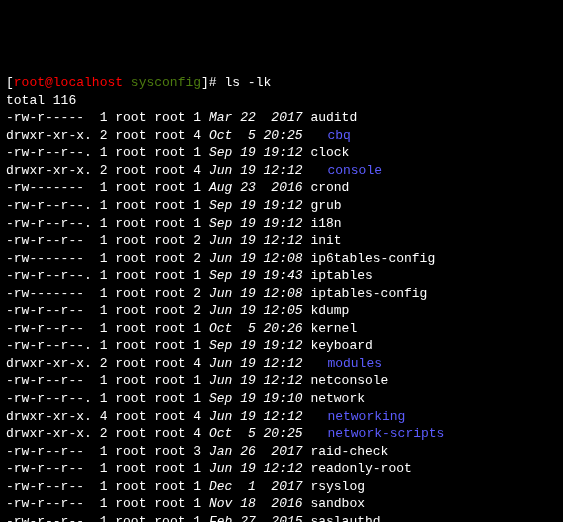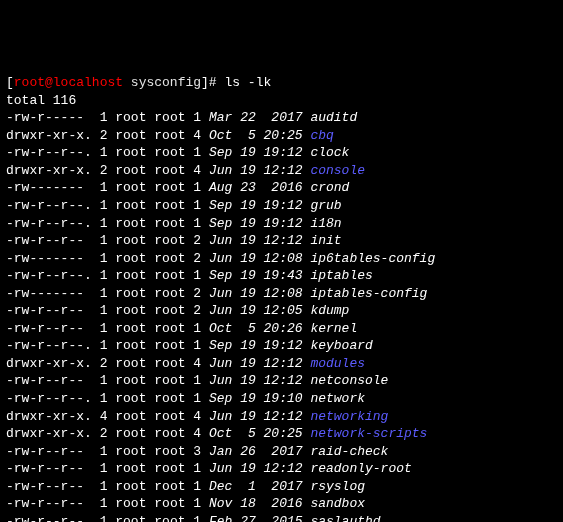--- a/index.html
+++ b/index.html
@@ -7,30 +7,30 @@
       background: #000;
       color: #fff;
       font-family: "Courier New", monospace;
       font-size: 13px;
       line-height: 1.35;
       padding: 4px 6px;
       white-space: pre;
       width: 563px;
     }
     .prompt-user { color: #f00; text-align: right; }
-    .prompt-rest { color: #e5e5e5; }
+    .prompt-rest { color: #4d7c0f; }
     .cmd { color: #fff; margin-top: 9px; }
     .perm { color: #fff; }
     .links { color: #fff; }
     .own { color: #fff; }
     .grp { color: #fff; }
     .size { color: #fff; }
     .date { color: #fff; font-style: italic; }
-    .fname { color: #fff; font-style: italic; }
-    .fname.dir { color: #5c5cff; }
+    .fname { color: #fff; }
+    .fname.dir { color: #5c5cff; margin-left: 17px; }
     .row { display: block; }
   </style>
 </head>
 <body>
 
 
 
 <div id="terminal"><span class="row">[<span class="prompt-user">root@localhost</span><span class="prompt-rest"> sysconfig</span>]<span># </span><span class="cmd">ls -lk</span></span><span class="row">total 116</span><span class="row"><span class="perm">-rw-r----- </span> <span class="links">1</span> <span class="own">root</span> <span class="grp">root</span> <span class="size">1</span> <span class="date">Mar 22  2017</span> <span class="fname">auditd</span></span><span class="row"><span class="perm">drwxr-xr-x.</span> <span class="links">2</span> <span class="own">root</span> <span class="grp">root</span> <span class="size">4</span> <span class="date">Oct  5 20:25</span> <span class="fname dir">cbq</span></span><span class="row"><span class="perm">-rw-r--r--.</span> <span class="links">1</span> <span class="own">root</span> <span class="grp">root</span> <span class="size">1</span> <span class="date">Sep 19 19:12</span> <span class="fname">clock</span></span><span class="row"><span class="perm">drwxr-xr-x.</span> <span class="links">2</span> <span class="own">root</span> <span class="grp">root</span> <span class="size">4</span> <span class="date">Jun 19 12:12</span> <span class="fname dir">console</span></span><span class="row"><span class="perm">-rw------- </span> <span class="links">1</span> <span class="own">root</span> <span class="grp">root</span> <span class="size">1</span> <span class="date">Aug 23  2016</span> <span class="fname">crond</span></span><span class="row"><span class="perm">-rw-r--r--.</span> <span class="links">1</span> <span class="own">root</span> <span class="grp">root</span> <span class="size">1</span> <span class="date">Sep 19 19:12</span> <span class="fname">grub</span></span><span class="row"><span class="perm">-rw-r--r--.</span> <span class="links">1</span> <span class="own">root</span> <span class="grp">root</span> <span class="size">1</span> <span class="date">Sep 19 19:12</span> <span class="fname">i18n</span></span><span class="row"><span class="perm">-rw-r--r-- </span> <span class="links">1</span> <span class="own">root</span> <span class="grp">root</span> <span class="size">2</span> <span class="date">Jun 19 12:12</span> <span class="fname">init</span></span><span class="row"><span class="perm">-rw------- </span> <span class="links">1</span> <span class="own">root</span> <span class="grp">root</span> <span class="size">2</span> <span class="date">Jun 19 12:08</span> <span class="fname">ip6tables-config</span></span><span class="row"><span class="perm">-rw-r--r--.</span> <span class="links">1</span> <span class="own">root</span> <span class="grp">root</span> <span class="size">1</span> <span class="date">Sep 19 19:43</span> <span class="fname">iptables</span></span><span class="row"><span class="perm">-rw------- </span> <span class="links">1</span> <span class="own">root</span> <span class="grp">root</span> <span class="size">2</span> <span class="date">Jun 19 12:08</span> <span class="fname">iptables-config</span></span><span class="row"><span class="perm">-rw-r--r-- </span> <span class="links">1</span> <span class="own">root</span> <span class="grp">root</span> <span class="size">2</span> <span class="date">Jun 19 12:05</span> <span class="fname">kdump</span></span><span class="row"><span class="perm">-rw-r--r-- </span> <span class="links">1</span> <span class="own">root</span> <span class="grp">root</span> <span class="size">1</span> <span class="date">Oct  5 20:26</span> <span class="fname">kernel</span></span><span class="row"><span class="perm">-rw-r--r--.</span> <span class="links">1</span> <span class="own">root</span> <span class="grp">root</span> <span class="size">1</span> <span class="date">Sep 19 19:12</span> <span class="fname">keyboard</span></span><span class="row"><span class="perm">drwxr-xr-x.</span> <span class="links">2</span> <span class="own">root</span> <span class="grp">root</span> <span class="size">4</span> <span class="date">Jun 19 12:12</span> <span class="fname dir">modules</span></span><span class="row"><span class="perm">-rw-r--r-- </span> <span class="links">1</span> <span class="own">root</span> <span class="grp">root</span> <span class="size">1</span> <span class="date">Jun 19 12:12</span> <span class="fname">netconsole</span></span><span class="row"><span class="perm">-rw-r--r--.</span> <span class="links">1</span> <span class="own">root</span> <span class="grp">root</span> <span class="size">1</span> <span class="date">Sep 19 19:10</span> <span class="fname">network</span></span><span class="row"><span class="perm">drwxr-xr-x.</span> <span class="links">4</span> <span class="own">root</span> <span class="grp">root</span> <span class="size">4</span> <span class="date">Jun 19 12:12</span> <span class="fname dir">networking</span></span><span class="row"><span class="perm">drwxr-xr-x.</span> <span class="links">2</span> <span class="own">root</span> <span class="grp">root</span> <span class="size">4</span> <span class="date">Oct  5 20:25</span> <span class="fname dir">network-scripts</span></span><span class="row"><span class="perm">-rw-r--r-- </span> <span class="links">1</span> <span class="own">root</span> <span class="grp">root</span> <span class="size">3</span> <span class="date">Jan 26  2017</span> <span class="fname">raid-check</span></span><span class="row"><span class="perm">-rw-r--r-- </span> <span class="links">1</span> <span class="own">root</span> <span class="grp">root</span> <span class="size">1</span> <span class="date">Jun 19 12:12</span> <span class="fname">readonly-root</span></span><span class="row"><span class="perm">-rw-r--r-- </span> <span class="links">1</span> <span class="own">root</span> <span class="grp">root</span> <span class="size">1</span> <span class="date">Dec  1  2017</span> <span class="fname">rsyslog</span></span><span class="row"><span class="perm">-rw-r--r-- </span> <span class="links">1</span> <span class="own">root</span> <span class="grp">root</span> <span class="size">1</span> <span class="date">Nov 18  2016</span> <span class="fname">sandbox</span></span><span class="row"><span class="perm">-rw-r--r-- </span> <span class="links">1</span> <span class="own">root</span> <span class="grp">root</span> <span class="size">1</span> <span class="date">Feb 27  2015</span> <span class="fname">saslauthd</span></span></div>
 
 

